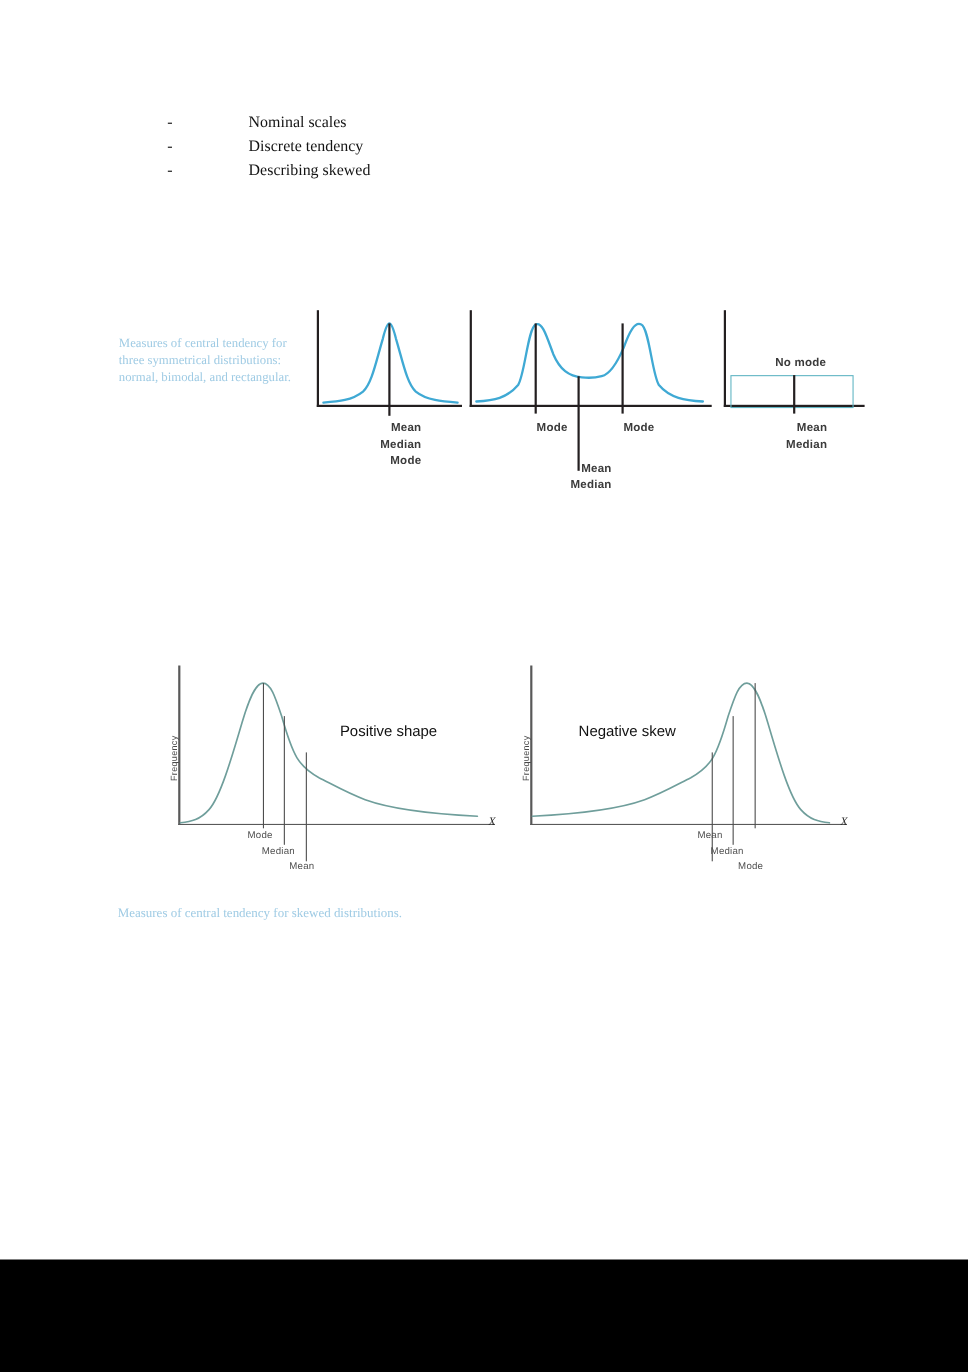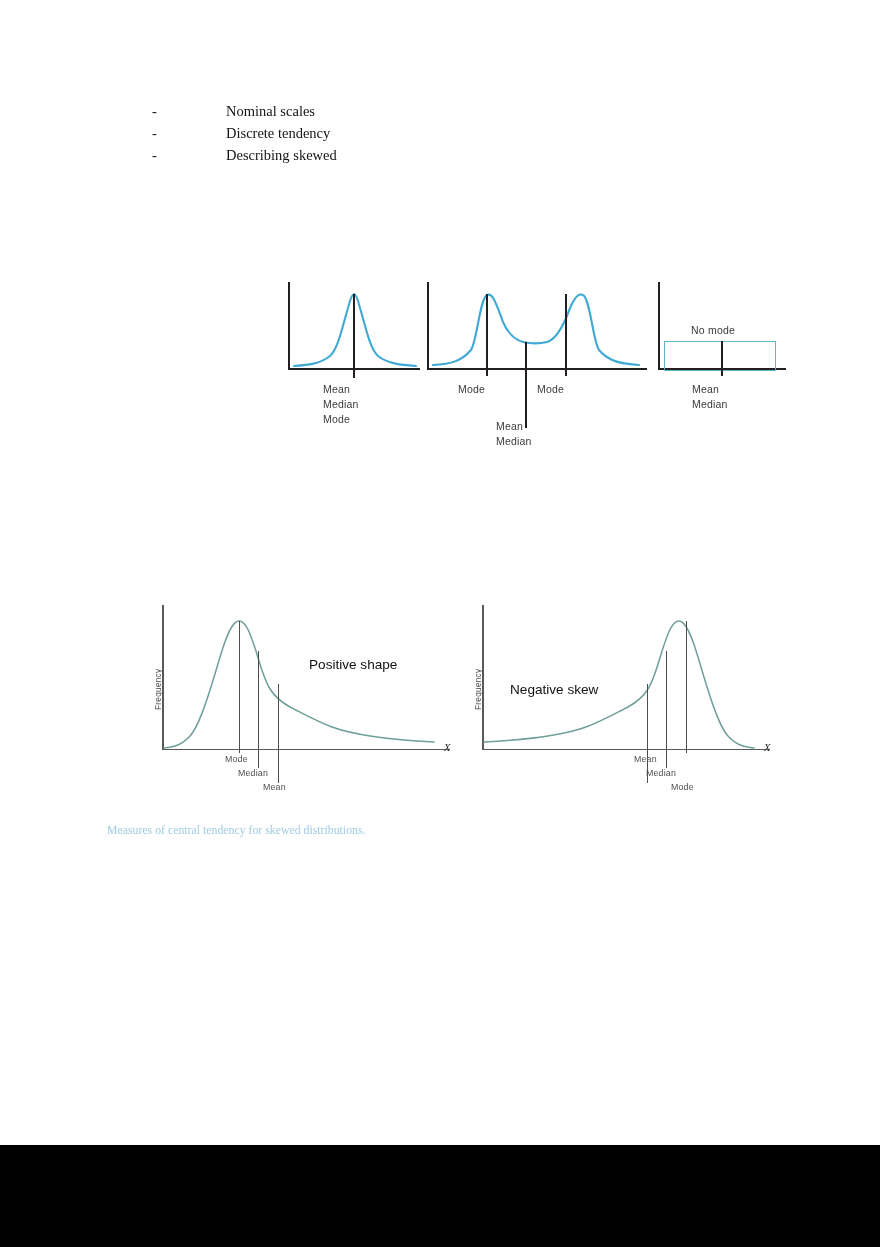--- a/index.html
+++ b/index.html
@@ -92,22 +92,23 @@
     left: 0;
     top: 0;
     overflow: visible;
   }
   .stat-label {
     position: absolute;
     font-family: "Liberation Sans", sans-serif;
     font-size: 10.5px;
     color: #3b3b3b;
     white-space: nowrap;
-    text-align: left;
+    text-align: right;
     letter-spacing: 0.2px;
+    font-weight: bold;
   }
   .rect-box {
     position: absolute;
     border: 1.4px solid #62b6c4;
     background: transparent;
   }
 
   
   #figure-skew {
     position: absolute;
@@ -201,20 +202,21 @@
     </div>
     <div class="bullet-row">
       <span class="bullet-dash">-</span>
       <span class="bullet-text">Describing skewed</span>
     </div>
   </div>
 
 
   <div id="figure-symmetric">
 
+    <div class="fig-caption-left">Measures of central tendency for three symmetrical distributions: normal, bimodal, and rectangular.</div>
 
     <div class="panel" style="left:182px; top:0px; width:134px; height:100px;">
       <div class="axis-v" style="left:2px; top:4px; height:88px;"></div>
       <div class="axis-h" style="left:2px; top:90px; width:132px;"></div>
       <svg class="curve-svg" width="134" height="100" viewBox="0 0 134 100">
         <path d="M8,88 C22,87 34,86 44,78 C52,71 56,50 62,30 C64,22 66,16 68,16 C70,16 72,22 74,30 C80,50 84,71 92,78 C102,86 116,87 130,88" fill="none" stroke="#3fa9d4" stroke-width="2.1" stroke-linecap="round"></path>
       </svg>
       <div class="vline" style="left:67px; top:16px; height:84px;"></div>
       <div class="stat-label" style="left:37px; top:105px; width:60px;">Mean</div>
       <div class="stat-label" style="left:37px; top:120px; width:60px;">Median</div>
@@ -264,21 +266,21 @@
       <div class="stat-label-sm" style="left:81px; top:159px;">Mode</div>
       <div class="stat-label-sm" style="left:94px; top:173px;">Median</div>
       <div class="stat-label-sm" style="left:119px; top:187px;">Mean</div>
     </div>
 
     <div class="panel" style="left:360px; top:0px; width:320px; height:160px;">
       <div class="axis-gray-v" style="left:18px; top:10px; height:145px;"></div>
       <div class="axis-gray-h" style="left:18px; top:154px; width:288px;"></div>
       <div class="ylabel-rot" style="left:10px; top:115px;">Frequency</div>
       <div class="xlabel-it" style="left:300px; top:147px;">X</div>
-      <div class="skew-title" style="left:46px; top:62px;margin-top:25px;">Negative skew</div>
+      <div class="skew-title" style="left:62px; top:62px;">Negative skew</div>
       <svg class="curve-svg" width="320" height="160" viewBox="0 0 320 160">
         <path d="M20,147 C60,145 100,140 122,132 C138,126 152,118 164,112 C173,107 179,102 184,94 C190,84 194,70 198,56 C204,38 208,26 215,26 C222,26 228,42 234,62 C244,96 254,130 264,141 C272,150 280,152 290,153" fill="none" stroke="#6f9e9b" stroke-width="1.5" stroke-linecap="round"></path>
       </svg>
       <div class="vline-gray" style="left:183px; top:89px; height:99px;"></div>
       <div class="vline-gray" style="left:202px; top:56px; height:117px;"></div>
       <div class="vline-gray" style="left:222px; top:26px; height:132px;"></div>
       <div class="stat-label-sm" style="left:170px; top:159px;">Mean</div>
       <div class="stat-label-sm" style="left:182px; top:173px;">Median</div>
       <div class="stat-label-sm" style="left:207px; top:187px;">Mode</div>
     </div>

